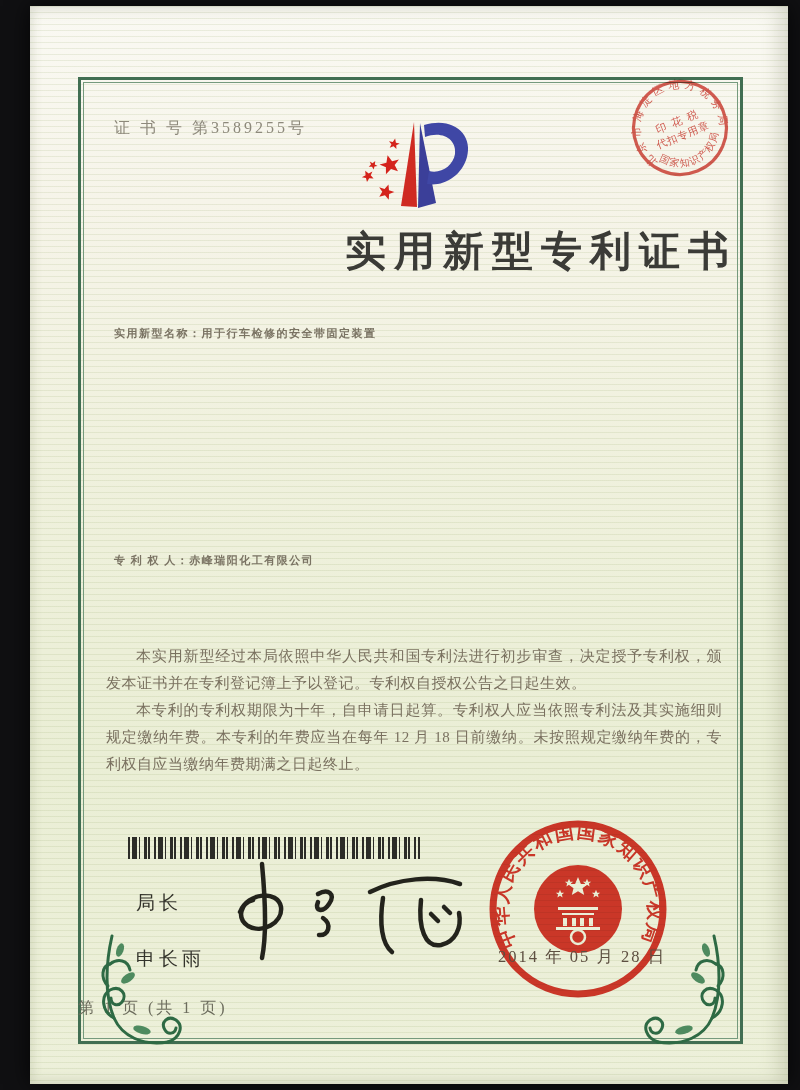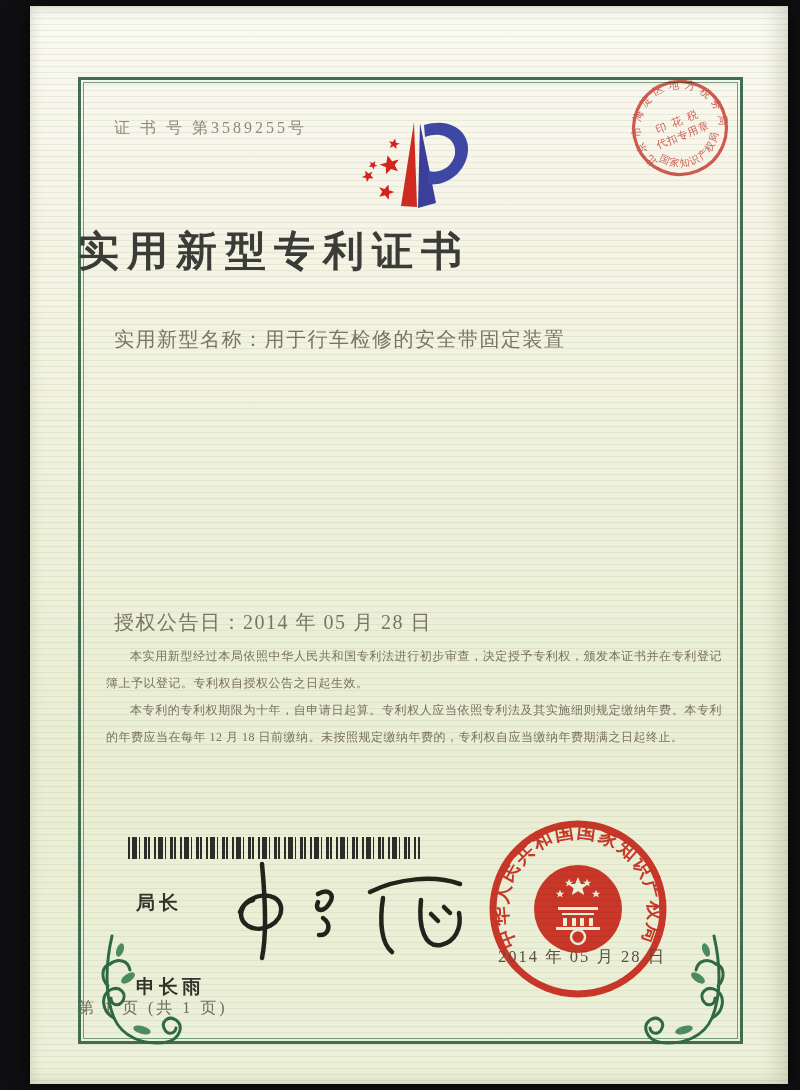--- a/index.html
+++ b/index.html
@@ -6,35 +6,35 @@
     font-family:"Liberation Serif","DejaVu Serif",serif;}
   .scan{position:relative;width:800px;height:1090px;background:#101012;}
   .paper{position:absolute;left:30px;top:6px;width:758px;height:1078px;
     background:
       repeating-linear-gradient(180deg, rgba(148,168,104,0.16) 0px, rgba(148,168,104,0.16) 1px, rgba(0,0,0,0) 1px, rgba(0,0,0,0) 6px),
       linear-gradient(180deg,#faf9f3 0%,#f6f4e9 18%,#f0f1de 40%,#eaeed5 70%,#edf0da 100%);
     box-shadow:0 0 22px rgba(0,0,0,.75), inset -10px 0 18px rgba(90,95,60,.18), inset 4px 0 10px rgba(90,95,60,.10);}
   .frame{position:absolute;left:48px;top:71px;width:659px;height:961px;border:3px solid #416e52;}
   .frame-inner{position:absolute;inset:2px;border:1px solid #759a7d;}
   .cert-no{position:absolute;left:84px;top:112px;font-size:16px;color:#8d897b;letter-spacing:3px;}
-  .title{position:absolute;left:48px;top:218px;width:659px;text-align:left;font-size:41px;
+  .title{position:absolute;left:48px;top:218px;width:659px;text-align:right;font-size:41px;
     color:#3b3b37;font-weight:600;letter-spacing:8px;}
-  .field{position:absolute;left:84px;font-size:20px;color:#7a7363;letter-spacing:1.5px;white-space:nowrap;}
+  .field{position:absolute;left:84px;font-size:11px;color:#7a7363;letter-spacing:1.5px;white-space:nowrap;font-weight:bold;}
   .f1{top:320px}.f2{top:377px}.f3{top:433px}.f4{top:490px}.f5{top:547px}.f6{top:603px}
   .body-text{position:absolute;left:76px;top:637px;width:616px;color:#79705f;}
-  .body-text p{margin:0;font-size:12px;line-height:27px;text-align:justify;text-indent:2em;letter-spacing:0.5px;}
+  .body-text p{margin:0;font-size:15px;line-height:27px;text-align:justify;text-indent:2em;letter-spacing:0.5px;}
   .barcode{position:absolute;left:98px;top:831px;width:292px;height:22px;
     background:repeating-linear-gradient(90deg,
       #2c2c28 0 2px, transparent 2px 4px,
       #2c2c28 4px 9px, transparent 9px 11px,
       #2c2c28 11px 12px, transparent 12px 16px,
       #2c2c28 16px 19px, transparent 19px 20px,
       #2c2c28 20px 22px, transparent 22px 26px);}
-  .sig-label{position:absolute;left:106px;font-size:19px;color:#33332b;letter-spacing:4px;font-weight:bold;}
-  .sl1{top:884px}.sl2{top:968px}
+  .sig-label{position:absolute;left:106px;font-size:19px;color:#33332b;letter-spacing:4px;}
+  .sl1{top:884px}.sl2{top:940px}
   .sig-svg{position:absolute;left:192px;top:850px;}
   .logo{position:absolute;left:48px;top:96px;width:659px;text-align:center;}
   .tax-stamp{position:absolute;left:594px;top:66px;width:112px;height:112px;
     transform:rotate(-22deg);opacity:.82;mix-blend-mode:multiply;}
   .seal{position:absolute;left:453px;top:807px;width:190px;height:190px;mix-blend-mode:multiply;opacity:.95;}
   .seal-date{position:absolute;left:468px;top:940px;font-size:16.5px;color:#5d4f41;letter-spacing:2px;
     z-index:3;}
   .footer{position:absolute;left:48px;top:992px;width:659px;text-align:left;font-size:16px;
     color:#6c6c5d;letter-spacing:3px;}
   .flourish{position:absolute;z-index:2;}
@@ -112,21 +112,21 @@
           <textPath href="#taxBot" startOffset="4">国家知识产权局</textPath>
         </text>
         <text x="70" y="66" text-anchor="middle" font-size="13.5" fill="#cf3a30" letter-spacing="2">印 花 税</text>
         <text x="70" y="84" text-anchor="middle" font-size="13" fill="#cf3a30" letter-spacing="1">代扣专用章</text>
       </svg>
     </div>
 
     <div class="title">实用新型专利证书</div>
 
     <div class="field f1"><span>实用新型名称：</span><span>用于行车检修的安全带固定装置</span></div>
-    <div class="field f6"><span>授权公告日：</span><span>2014 年 05 月 28 日</span></div>
+    <div class="field f5"><span>专 利 权 人：</span><span>赤峰瑞阳化工有限公司</span></div>
 
     <div class="body-text">
       <p>本实用新型经过本局依照中华人民共和国专利法进行初步审查，决定授予专利权，颁发本证书并在专利登记簿上予以登记。专利权自授权公告之日起生效。</p>
       <p>本专利的专利权期限为十年，自申请日起算。专利权人应当依照专利法及其实施细则规定缴纳年费。本专利的年费应当在每年 12 月 18 日前缴纳。未按照规定缴纳年费的，专利权自应当缴纳年费期满之日起终止。</p>
     </div>
 
     <div class="barcode"></div>
 
     <div class="sig-label sl1">局长</div>
     <div class="sig-label sl2">申长雨</div>

